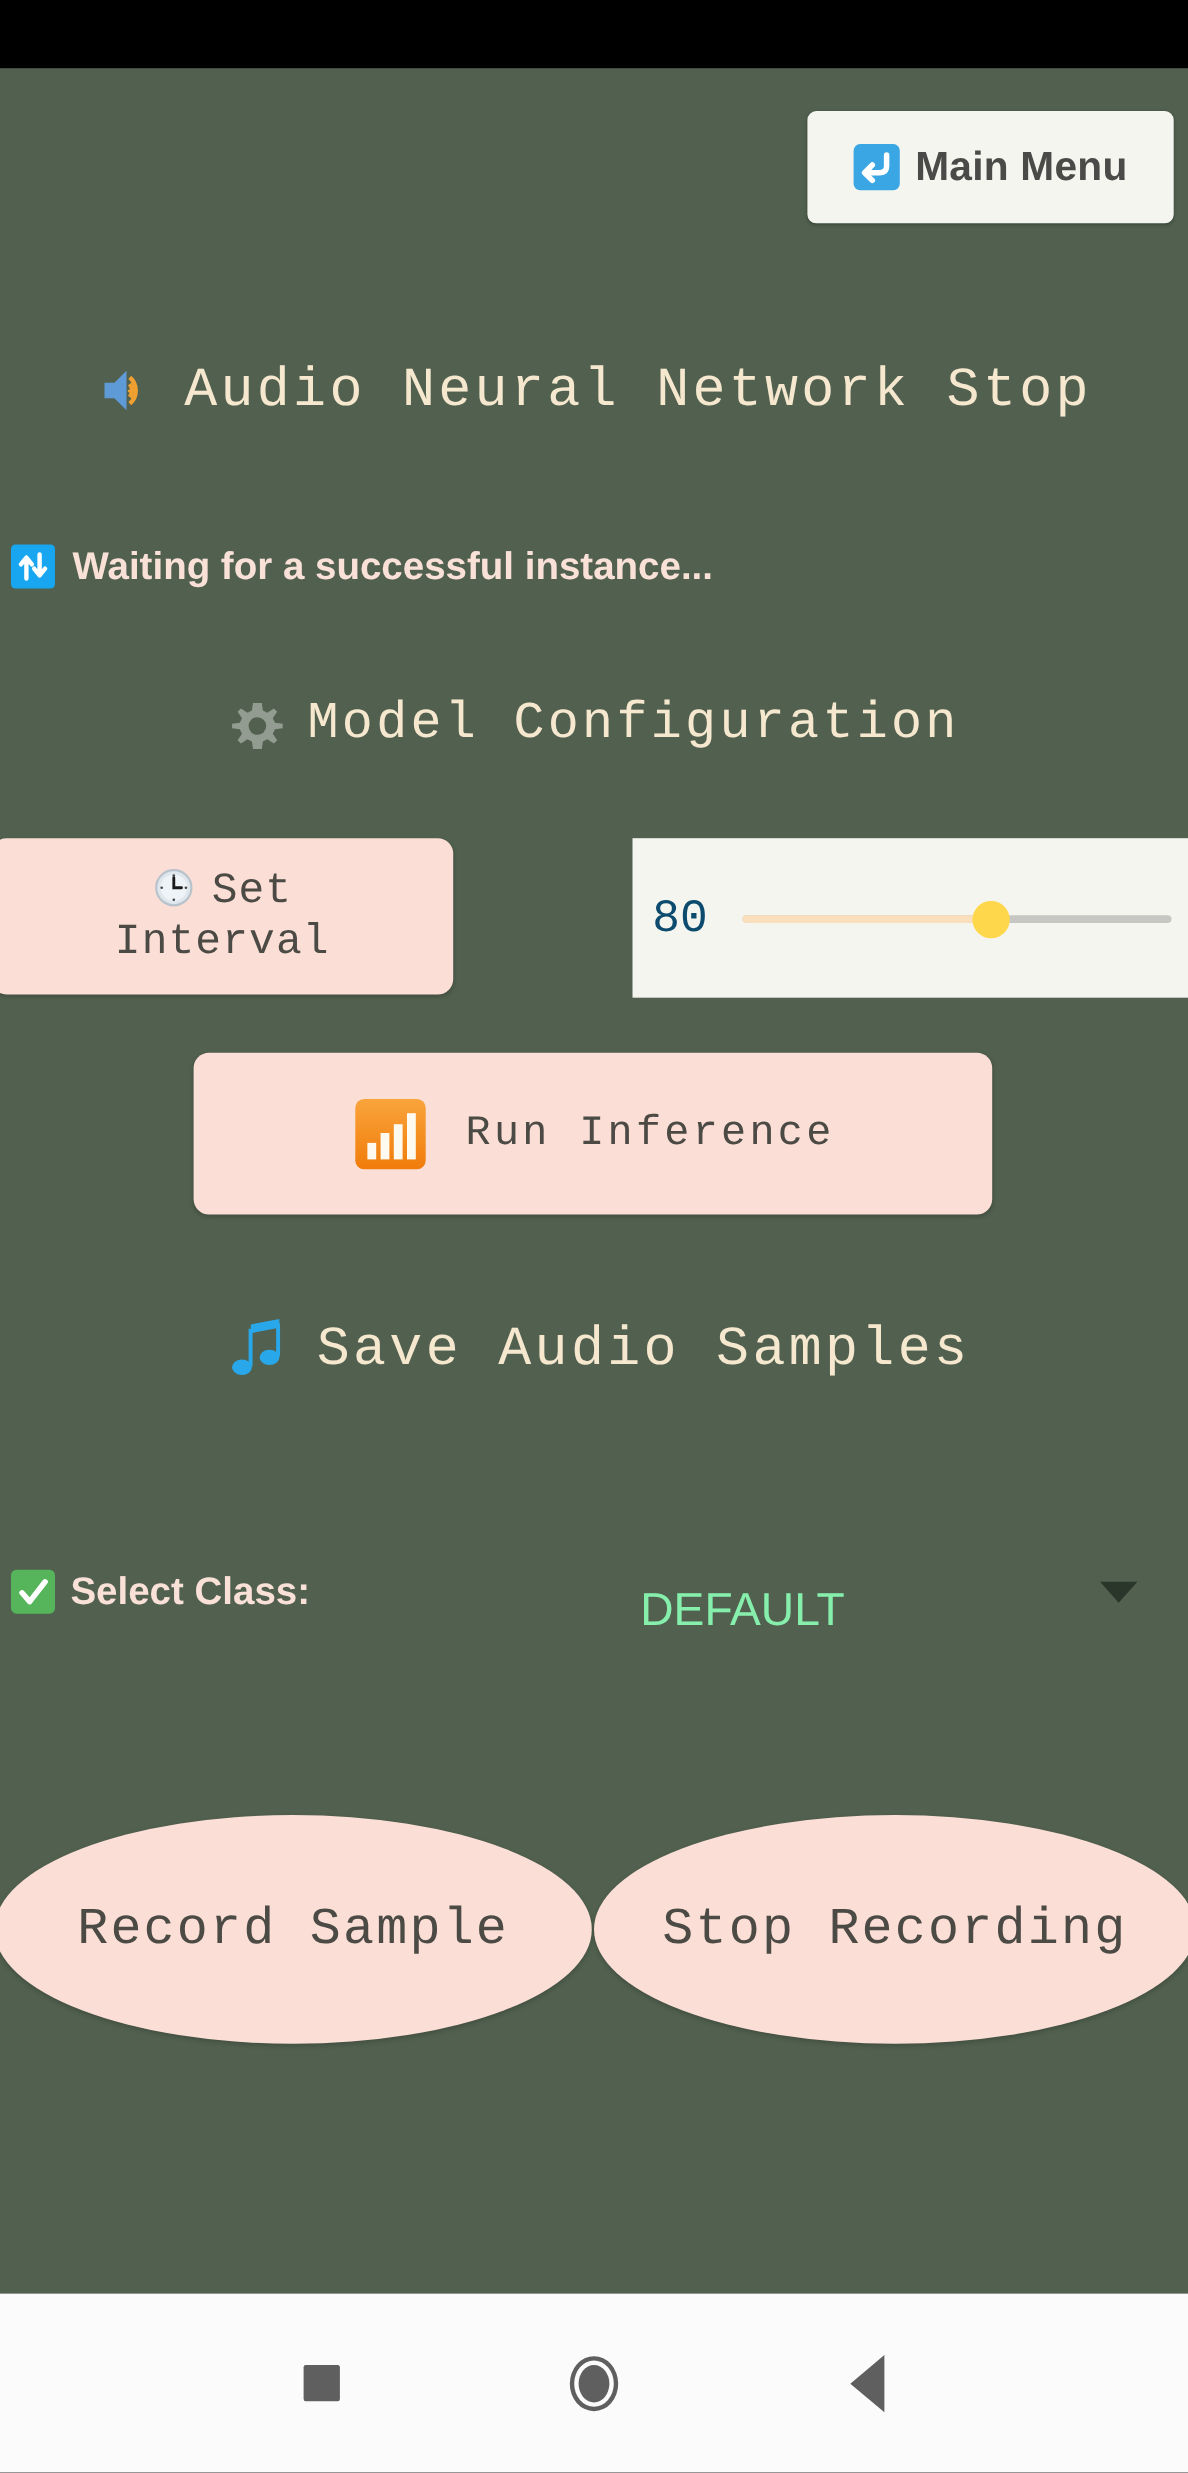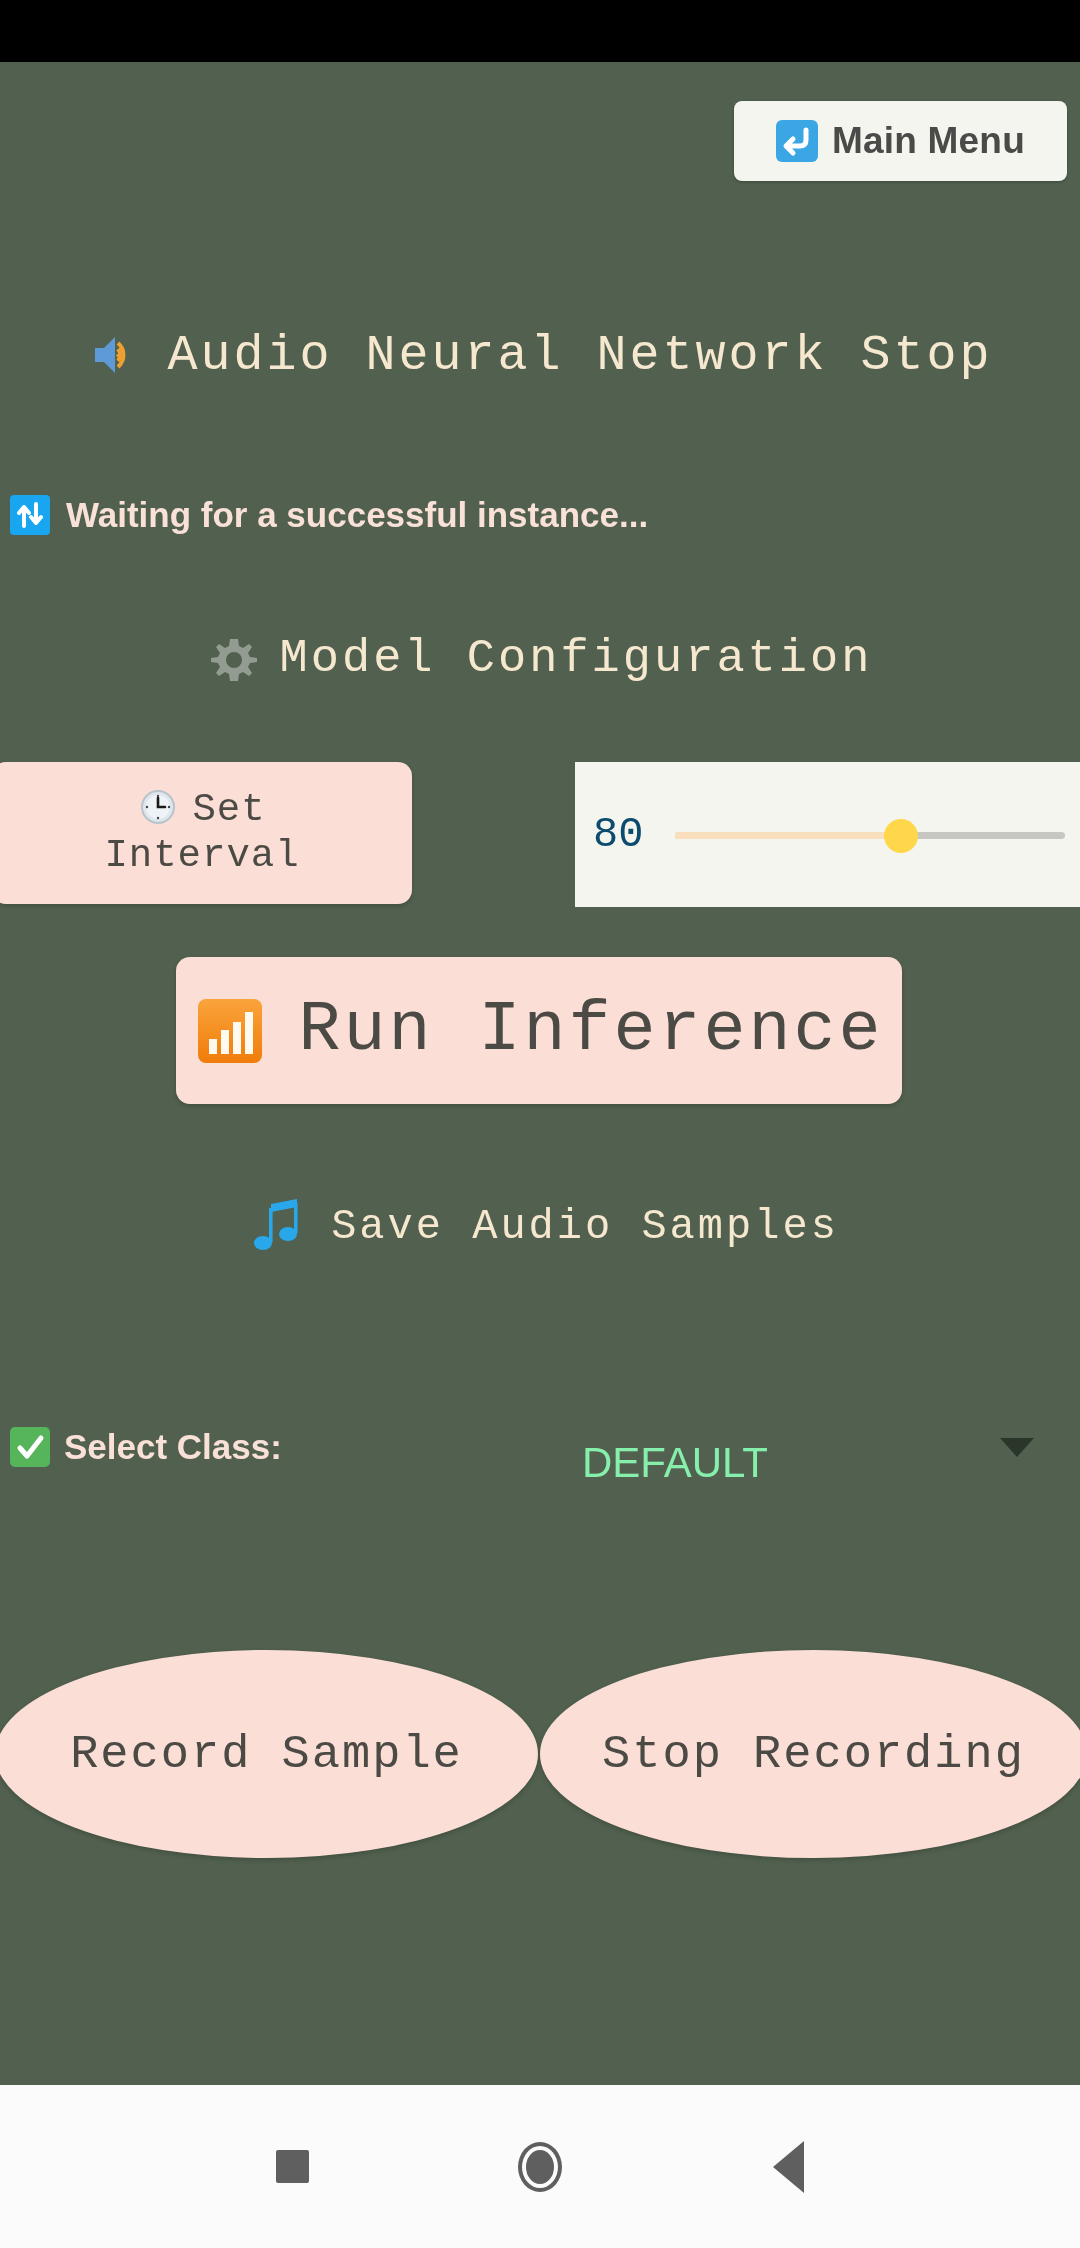--- a/index.html
+++ b/index.html
@@ -36,21 +36,21 @@
     height: 2023px;
     background: #51604f;
   }
 
   
   .main-menu-btn {
     position: absolute;
     top: 39px;
     left: 734px;
     width: 333px;
-    height: 80px;
+    height: 102px;
     background: #f4f5ef;
     border-radius: 8px;
     display: flex;
     align-items: center;
     justify-content: center;
     gap: 14px;
     box-shadow: 0 1px 3px rgba(0,0,0,.25);
   }
   .mm-icon {
     width: 42px; height: 42px;
@@ -205,37 +205,37 @@
     background: #fbdfd6;
     border-radius: 14px;
     display: flex;
     align-items: center;
     justify-content: center;
     gap: 32px;
     box-shadow: 0 2px 4px rgba(0,0,0,.18);
   }
   .chart-icon { width: 72px; height: 72px; flex: 0 0 auto; }
   .ri-label {
-    font-size: 70px;
+    font-size: 38px;
     color: #4c4a45;
     letter-spacing: 3px;
   }
 
   
   .save-samples {
     position: absolute;
     top: 1134px;
     left: 0;
     width: 1080px;
     display: flex;
     align-items: center;
     justify-content: center;
     gap: 24px;
     color: #f6e8cf;
-    font-size: 42px;
+    font-size: 50px;
     letter-spacing: 3px;
     padding-left: 12px;
   }
   .notes { width: 54px; height: 62px; flex: 0 0 auto; }
 
   
   .select-class-row {
     position: absolute;
     top: 1350px;
     left: 0;

